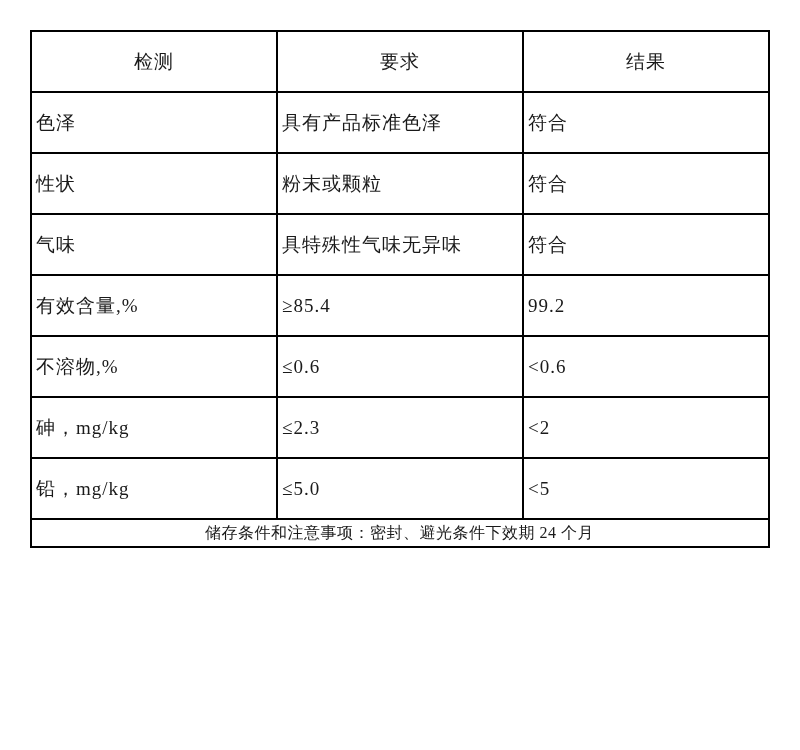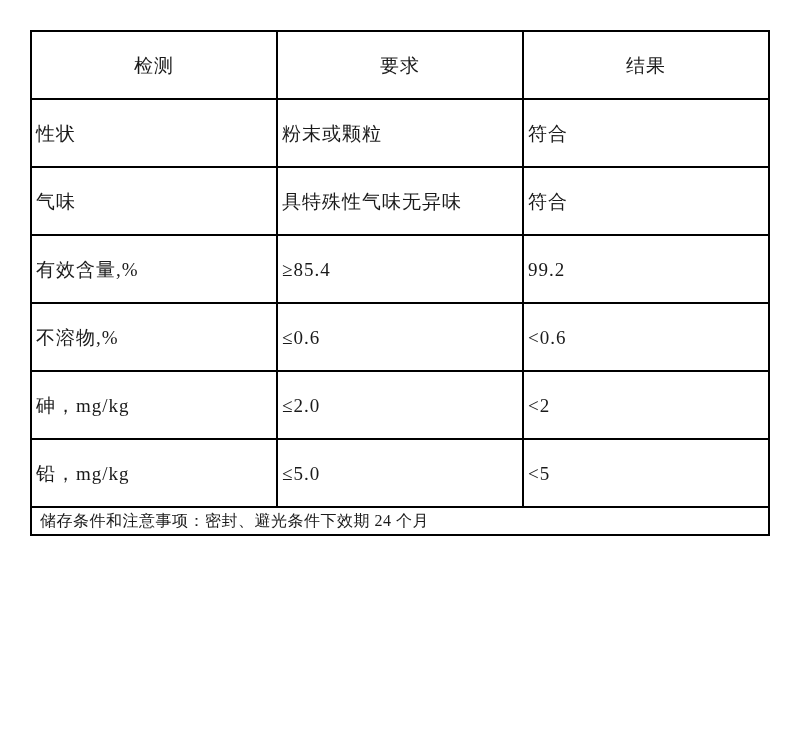--- a/index.html
+++ b/index.html
@@ -27,29 +27,29 @@
     border: 2px solid #000000;
   }
   table.spec-table col { width: 246px; }
   table.spec-table th,
   table.spec-table td {
     border: 2px solid #000000;
     vertical-align: middle;
     font-weight: normal;
     font-size: 19px;
     line-height: 1;
-    height: 68px;
+    height: 61px;
     padding: 0 4px;
     letter-spacing: 1px;
     overflow: hidden;
     white-space: nowrap;
   }
   table.spec-table tfoot td.note-cell {
     height: 28px;
-    text-align: left;
+    text-align: center;
     font-size: 16px;
     padding: 0 9px 0 8px;
     letter-spacing: 0.5px;
   }
 </style>
 </head>
 <body>
 
 <div class="page">
   <table class="spec-table">
@@ -60,20 +60,25 @@
     </colgroup>
     <thead>
       <tr>
         <th>检测</th>
         <th>要求</th>
         <th>结果</th>
       </tr>
     </thead>
     <tbody>
       <tr>
+        <td>色泽</td>
+        <td>具有产品标准色泽</td>
+        <td>符合</td>
+      </tr>
+      <tr>
         <td>性状</td>
         <td>粉末或颗粒</td>
         <td>符合</td>
       </tr>
       <tr>
         <td>气味</td>
         <td>具特殊性气味无异味</td>
         <td>符合</td>
       </tr>
       <tr>
@@ -81,21 +86,21 @@
         <td>≥85.4</td>
         <td>99.2</td>
       </tr>
       <tr>
         <td>不溶物,%</td>
         <td>≤0.6</td>
         <td>&lt;0.6</td>
       </tr>
       <tr>
         <td>砷，mg/kg</td>
-        <td>≤2.0</td>
+        <td>≤2.3</td>
         <td>&lt;2</td>
       </tr>
       <tr>
         <td>铅，mg/kg</td>
         <td>≤5.0</td>
         <td>&lt;5</td>
       </tr>
     </tbody>
     <tfoot>
       <tr>

